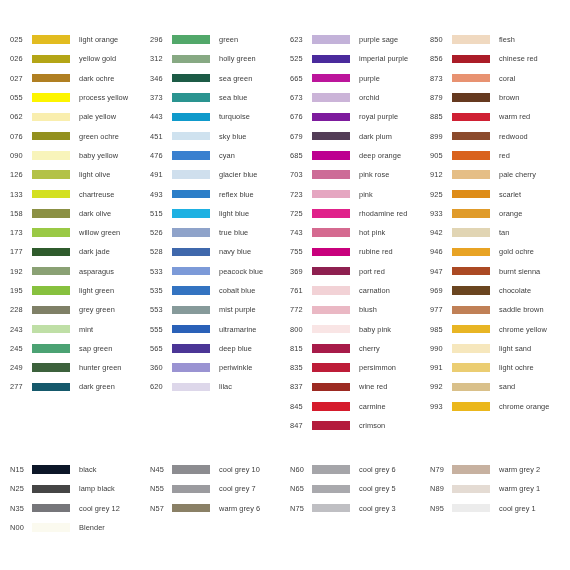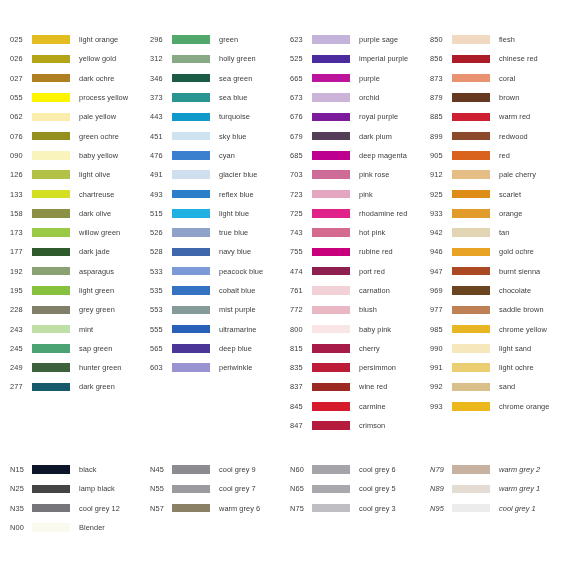--- a/index.html
+++ b/index.html
@@ -67,21 +67,21 @@
 
   .grey-grid {
     position: absolute;
     left: 0;
     top: 460px;
     width: 570px;
     display: flex;
     flex-direction: row;
   }
   .gcol { width: 140px; display: flex; flex-direction: column; }
-  .gcol.last { width: 150px; font-style: italic; }
+  .gcol.last { width: 150px; }
 </style>
 </head>
 <body>
 
 <div id="chart-root">
 
   <div class="main-grid">
     <div class="col" id="col0">
         <div class="swatch-row">
           <div class="code">025</div>
@@ -259,23 +259,28 @@
           <div class="code">555</div>
           <div class="chip" style="background: rgb(42, 97, 184);"></div>
           <div class="name">ultramarine</div>
         </div>
         <div class="swatch-row">
           <div class="code">565</div>
           <div class="chip" style="background: rgb(75, 53, 150);"></div>
           <div class="name">deep blue</div>
         </div>
         <div class="swatch-row">
-          <div class="code">603</div>
+          <div class="code">360</div>
           <div class="chip" style="background: rgb(154, 147, 210);"></div>
           <div class="name">periwinkle</div>
+        </div>
+        <div class="swatch-row">
+          <div class="code">620</div>
+          <div class="chip" style="background: rgb(221, 215, 234);"></div>
+          <div class="name">lilac</div>
         </div>
       </div>
     <div class="col" id="col2">
         <div class="swatch-row">
           <div class="code">623</div>
           <div class="chip" style="background: rgb(195, 178, 217);"></div>
           <div class="name">purple sage</div>
         </div>
         <div class="swatch-row">
           <div class="code">525</div>
@@ -298,21 +303,21 @@
           <div class="name">royal purple</div>
         </div>
         <div class="swatch-row">
           <div class="code">679</div>
           <div class="chip" style="background: rgb(83, 61, 87);"></div>
           <div class="name">dark plum</div>
         </div>
         <div class="swatch-row">
           <div class="code">685</div>
           <div class="chip" style="background: rgb(189, 0, 144);"></div>
-          <div class="name">deep magenta</div>
+          <div class="name">deep orange</div>
         </div>
         <div class="swatch-row">
           <div class="code">703</div>
           <div class="chip" style="background: rgb(205, 108, 151);"></div>
           <div class="name">pink rose</div>
         </div>
         <div class="swatch-row">
           <div class="code">723</div>
           <div class="chip" style="background: rgb(229, 166, 193);"></div>
           <div class="name">pink</div>
@@ -326,21 +331,21 @@
           <div class="code">743</div>
           <div class="chip" style="background: rgb(213, 106, 144);"></div>
           <div class="name">hot pink</div>
         </div>
         <div class="swatch-row">
           <div class="code">755</div>
           <div class="chip" style="background: rgb(200, 0, 124);"></div>
           <div class="name">rubine red</div>
         </div>
         <div class="swatch-row">
-          <div class="code">474</div>
+          <div class="code">369</div>
           <div class="chip" style="background: rgb(142, 32, 80);"></div>
           <div class="name">port red</div>
         </div>
         <div class="swatch-row">
           <div class="code">761</div>
           <div class="chip" style="background: rgb(242, 210, 214);"></div>
           <div class="name">carnation</div>
         </div>
         <div class="swatch-row">
           <div class="code">772</div>
@@ -502,21 +507,21 @@
         <div class="swatch-row">
           <div class="code">N00</div>
           <div class="chip" style="background: rgb(251, 250, 239);"></div>
           <div class="name">Blender</div>
         </div>
       </div>
     <div class="gcol" id="gcol1">
         <div class="swatch-row">
           <div class="code">N45</div>
           <div class="chip" style="background: rgb(140, 140, 144);"></div>
-          <div class="name">cool grey 9</div>
+          <div class="name">cool grey 10</div>
         </div>
         <div class="swatch-row">
           <div class="code">N55</div>
           <div class="chip" style="background: rgb(155, 155, 159);"></div>
           <div class="name">cool grey 7</div>
         </div>
         <div class="swatch-row">
           <div class="code">N57</div>
           <div class="chip" style="background: rgb(138, 128, 102);"></div>
           <div class="name">warm grey 6</div>

